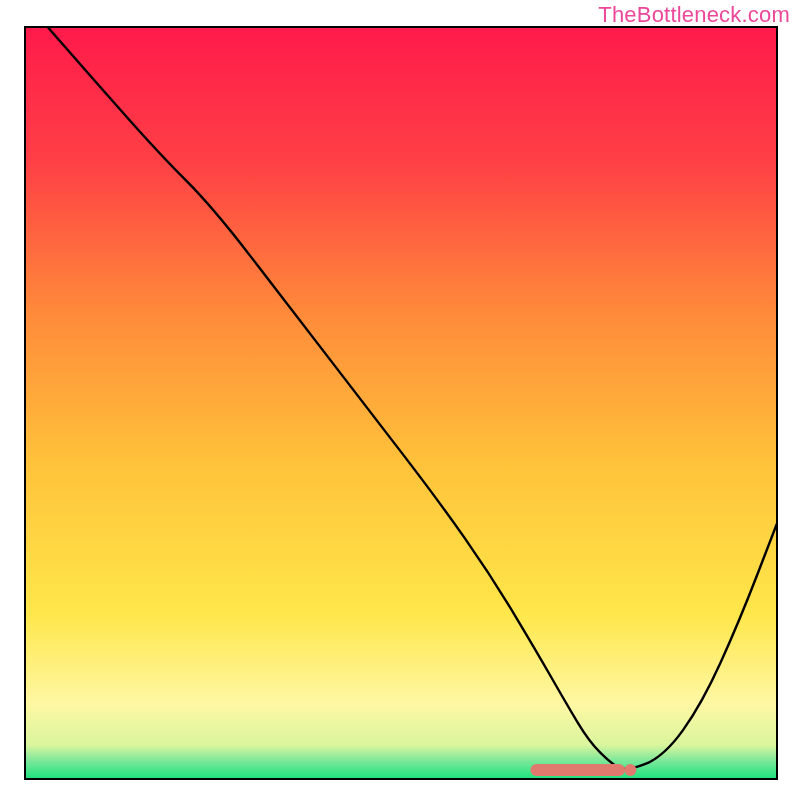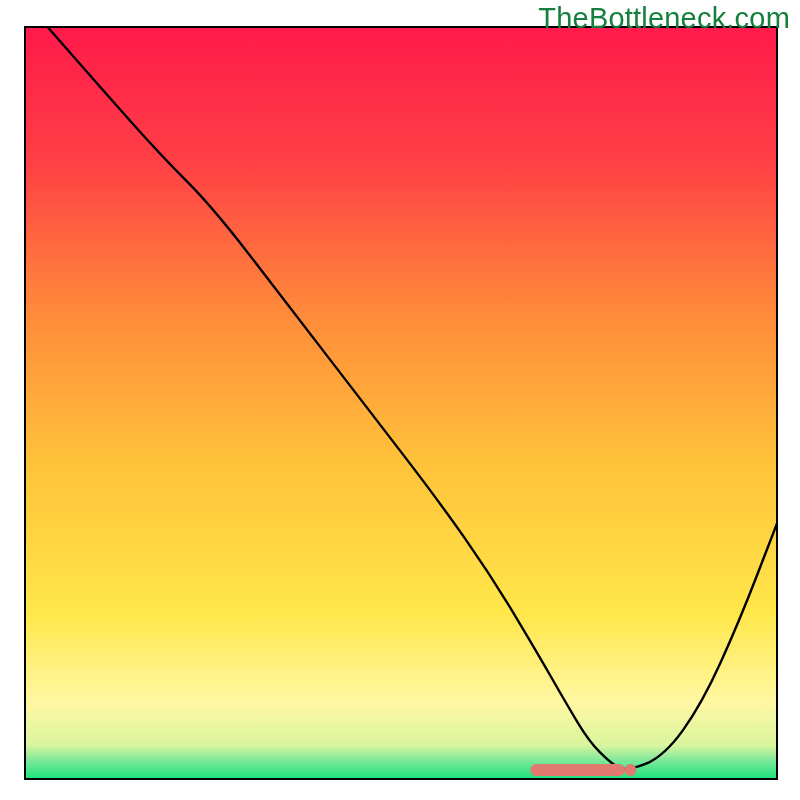--- a/index.html
+++ b/index.html
@@ -13,22 +13,22 @@
   }
   .stage {
     position: relative;
     width: 800px;
     height: 800px;
   }
   .watermark {
     position: absolute;
     top: 2px;
     right: 10px;
-    color: #15803d;
-    font-size: 29px;
+    color: #ec4899;
+    font-size: 22px;
     font-weight: 500;
     letter-spacing: 0.2px;
     margin-left: 8px;
   }
   svg {
     display: block;
   }
 </style>
 </head>
 <body>

